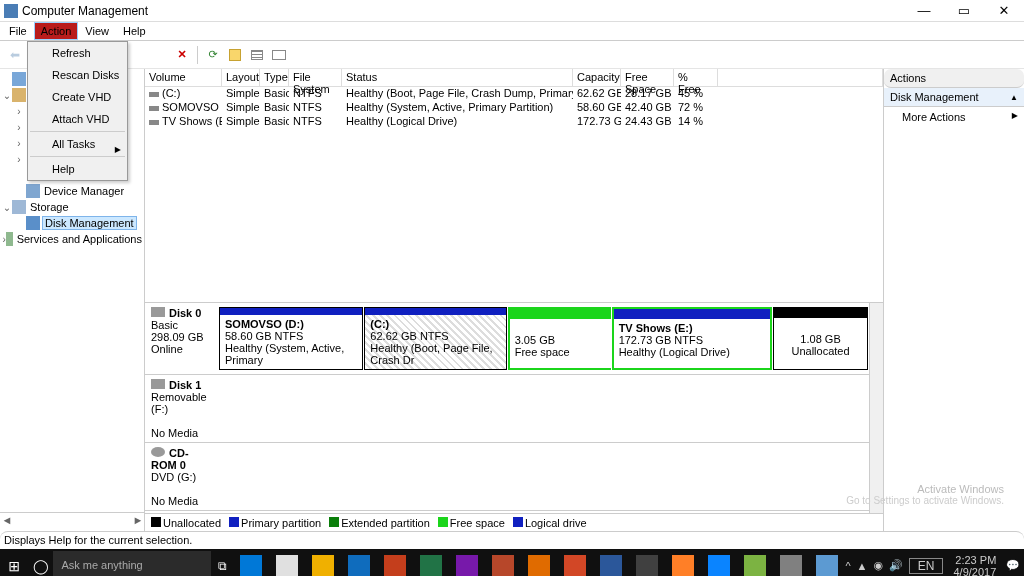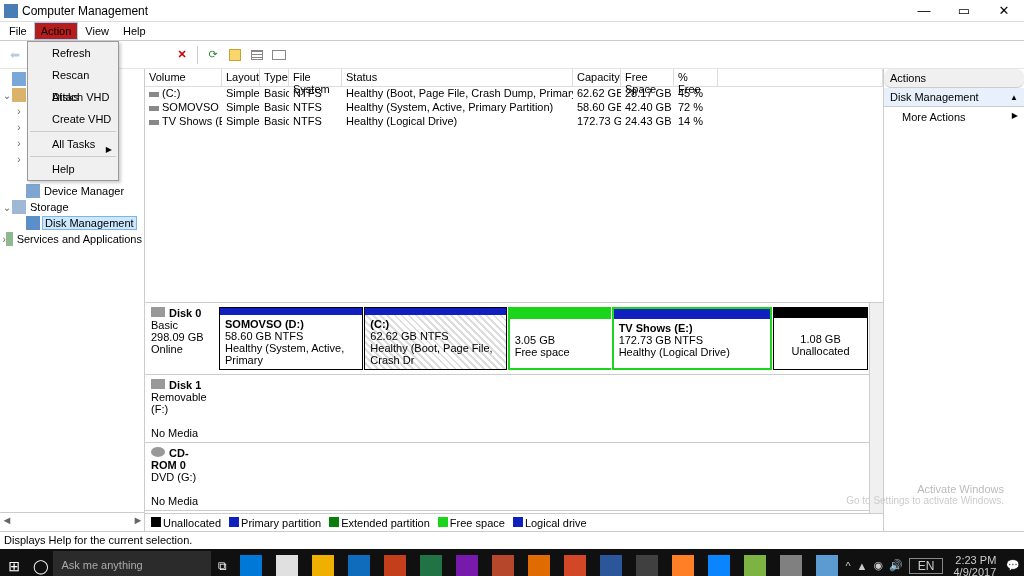--- a/index.html
+++ b/index.html
@@ -10,21 +10,21 @@
 .titlebar .icon { width: 14px; height: 14px; background: #4a7db5; margin-right: 4px; }
 .titlebar .title { flex: 1; font-size: 12px; }
 .titlebar .winbtn { width: 40px; height: 22px; text-align: center; line-height: 22px; font-size: 13px; font-family: sans-serif; }
 
 
 .menubar { height: 19px; display: flex; align-items: stretch; border-bottom: 1px solid #ccc; padding-left: 2px; position: relative; z-index: 10; }
 .menubar .menu { padding: 2px 7px; line-height: 15px; }
 .menubar .menu.active { background: #b91c1c; border: 1px solid #99d1ff; padding: 1px 6px; }
 
 
-.dropdown { position: absolute; top: 41px; left: 27px; width: 92px; background: #f0f0f0; border: 1px solid #999; box-shadow: 2px 2px 3px rgba(0,0,0,.2); z-index: 20; }
+.dropdown { position: absolute; top: 41px; left: 27px; width: 101px; background: #f0f0f0; border: 1px solid #999; box-shadow: 2px 2px 3px rgba(0,0,0,.2); z-index: 20; }
 .dropdown .ditem { height: 22px; line-height: 22px; padding-left: 24px; position: relative; }
 .dropdown .dsep { height: 1px; background: #ccc; margin: 1px 2px; }
 .dropdown .ditem .arrow { position: absolute; right: 6px; top: 6px; font-size: 8px; }
 
 
 .toolbar { height: 28px; border-bottom: 1px solid #e5e5e5; display: flex; align-items: center; padding-left: 6px; gap: 4px; }
 .toolbar .tbutton { width: 18px; height: 18px; display: flex; align-items: center; justify-content: center; }
 .toolbar .tsep    { width: 1px; height: 18px; background: #ccc; margin: 0 2px; }
 .toolbar .nav-arrow { color: #3a6ea5; font-size: 12px; }
 .toolbar .disabled span { opacity: .35; }
@@ -75,21 +75,21 @@
 
 
 .actions { width: 140px; }
 .actions .ahead { background:#f0f0f0; border-bottom:1px solid #ccc; padding:3px 6px; font-weight:400;border-radius:7px; }
 .actions .arow { background:#e8f1fb; padding:3px 6px; display:flex; align-items:center; border-bottom:1px solid #ccc; }
 .actions .arow .tri { margin-left:auto; font-size:8px; }
 .actions .arow2 { padding:4px 6px 4px 18px; display:flex; align-items:flex-start; }
 .actions .arow2 .tri { margin-left:auto; font-size:8px; }
 
 
-.statusbar { height:18px; border-top:1px solid #ccc; padding:2px 4px; }
+.statusbar { height:18px; border-top:1px solid #ccc; padding:2px 4px;border-radius:8px; }
 
 
 .taskbar { height:33px; background:#101010; display:flex; align-items:center; color:#fff; }
 .taskbar .start { width:38px; text-align:center; font-size:14px; }
 .taskbar .cortana-ico { width:34px; text-align:center; font-size:14px; }
 .taskbar .search { background:#2b2b2b; height:29px; line-height:29px; width:210px; padding-left:8px; color:#aaa; }
 .taskbar .tv { width:30px; text-align:center; font-size:12px; }
 .taskbar .tb-icon { width:36px; height:33px; display:flex; align-items:center; justify-content:center; }
 .taskbar .tb-icon .box { width:22px; height:22px; }
 .taskbar .tray { margin-left:auto; display:flex; align-items:center; gap:6px; padding-right:4px; font-size:10px; color:#ccc; }
@@ -118,22 +118,22 @@
 <div class="menubar">
   <div class="menu">File</div>
   <div class="menu active">Action</div>
   <div class="menu">View</div>
   <div class="menu">Help</div>
 </div>
 
 <div class="dropdown">
   <div class="ditem">Refresh</div>
   <div class="ditem">Rescan Disks</div>
+  <div class="ditem">Create VHD</div>
   <div class="ditem">Attach VHD</div>
-  <div class="ditem">Create VHD</div>
   <div class="dsep"></div>
   <div class="ditem"><span>All Tasks</span><span class="arrow">▶</span></div>
   <div class="dsep"></div>
   <div class="ditem">Help</div>
 </div>
 
 <div class="toolbar">
   <div class="tbutton disabled">
       <span class="nav-arrow">⬅</span>
     </div>

